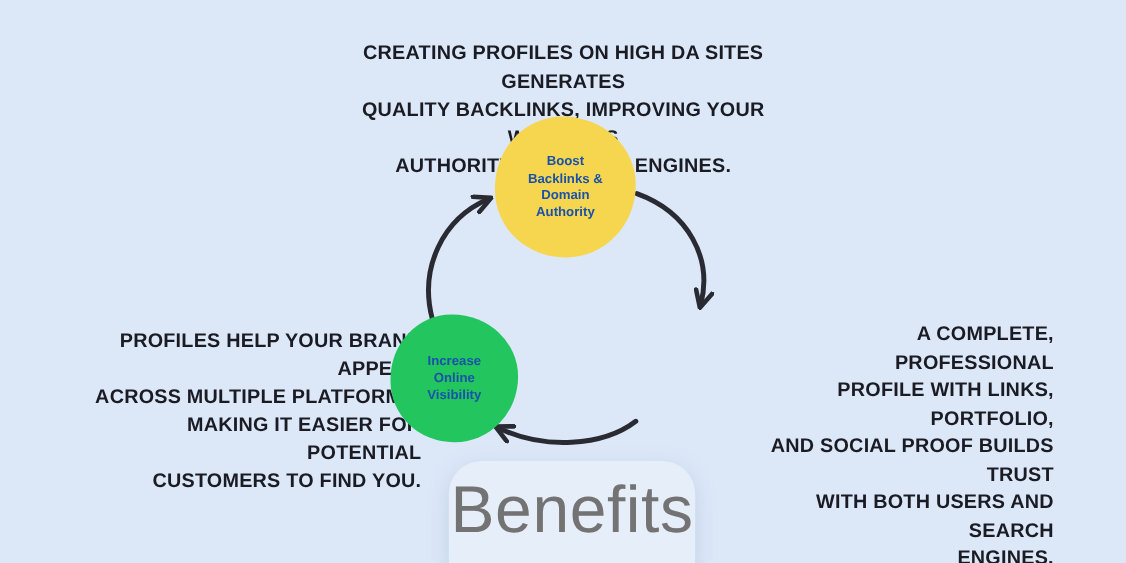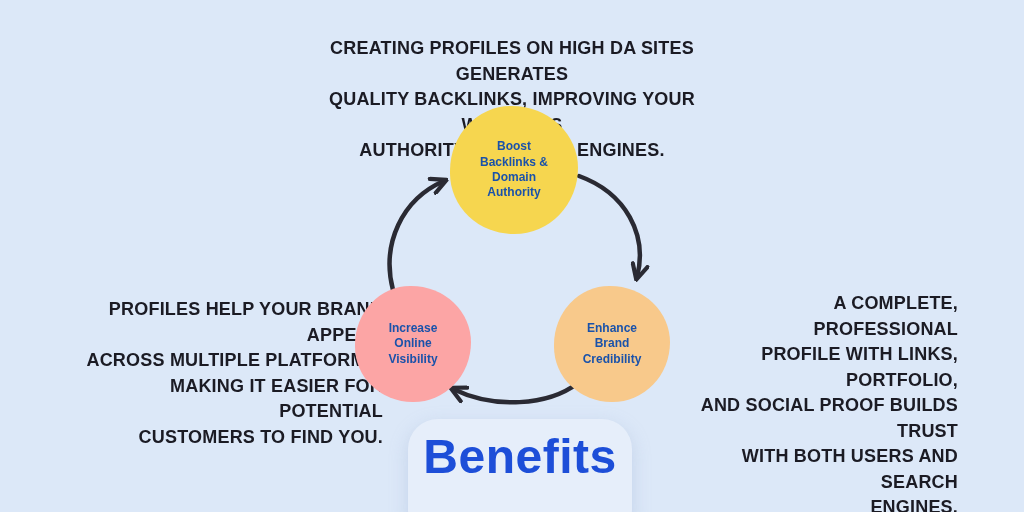--- a/index.html
+++ b/index.html
@@ -78,23 +78,23 @@
     background: #E6EEFA;
     border-radius: 30px;
     box-shadow: 0 6px 18px rgba(150, 170, 205, 0.35);
     display: flex;
     justify-content: center;
     align-items: flex-start;
     padding-top: 10px;
     box-sizing: border-box;
   }
   .title-text {
-    color: #1d4ed8;
-    font-weight: bold;
-    font-size: 48px;
+    color: #737373;
+    font-weight: normal;
+    font-size: 60px;
     letter-spacing: 0.5px;
   }
 </style>
 </head>
 <body>
 
 <div class="canvas">
 
   <div class="annotation top">CREATING PROFILES ON HIGH DA SITES GENERATES
 QUALITY BACKLINKS, IMPROVING YOUR WEBSITE’S
@@ -122,29 +122,24 @@
     <path class="arrow-path" d="M 578 383 C 548 406, 494 409, 453 389" marker-end="url(#arrowhead)"></path>
   </svg>
 
   <div class="node node-boost" style="background: rgb(246, 214, 79);">
     <span>Boost
 Backlinks &amp;
 Domain
 Authority</span>
   </div>
 
-  <div class="node node-visib" style="background: #fca5a5;">
+  <div class="node node-visib" style="background: #22c55e;">
     <span>Increase
 Online
 Visibility</span>
   </div>
 
-  <div class="node node-cred" style="background: rgb(248, 201, 139);">
-    <span>Enhance
-Brand
-Credibility</span>
-  </div>
 
   <div class="title-pill">
     <span class="title-text">Benefits</span>
   </div>
 
 </div>
 
 </body></html>

